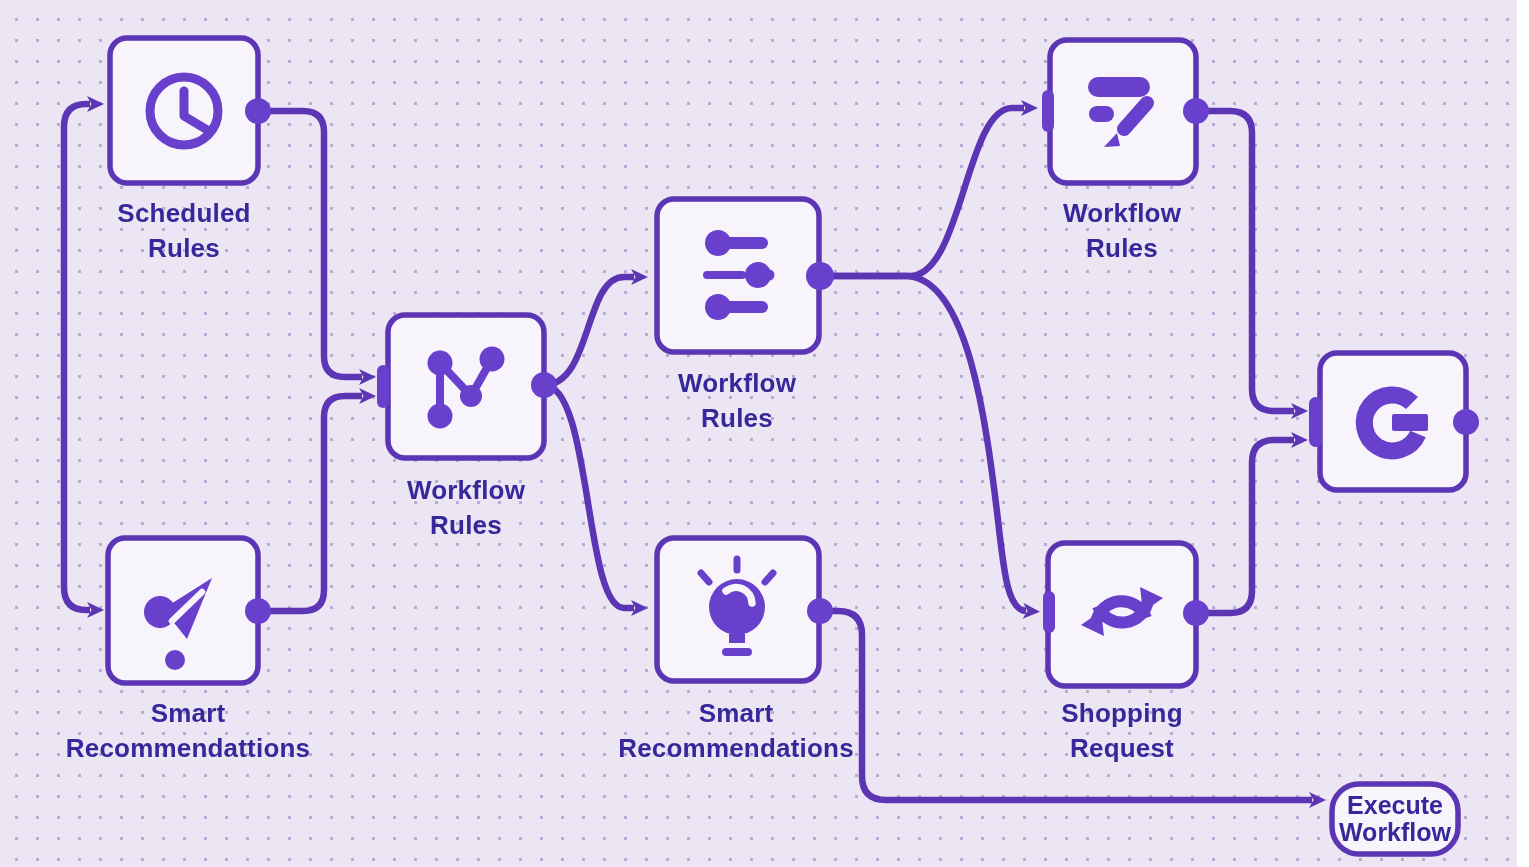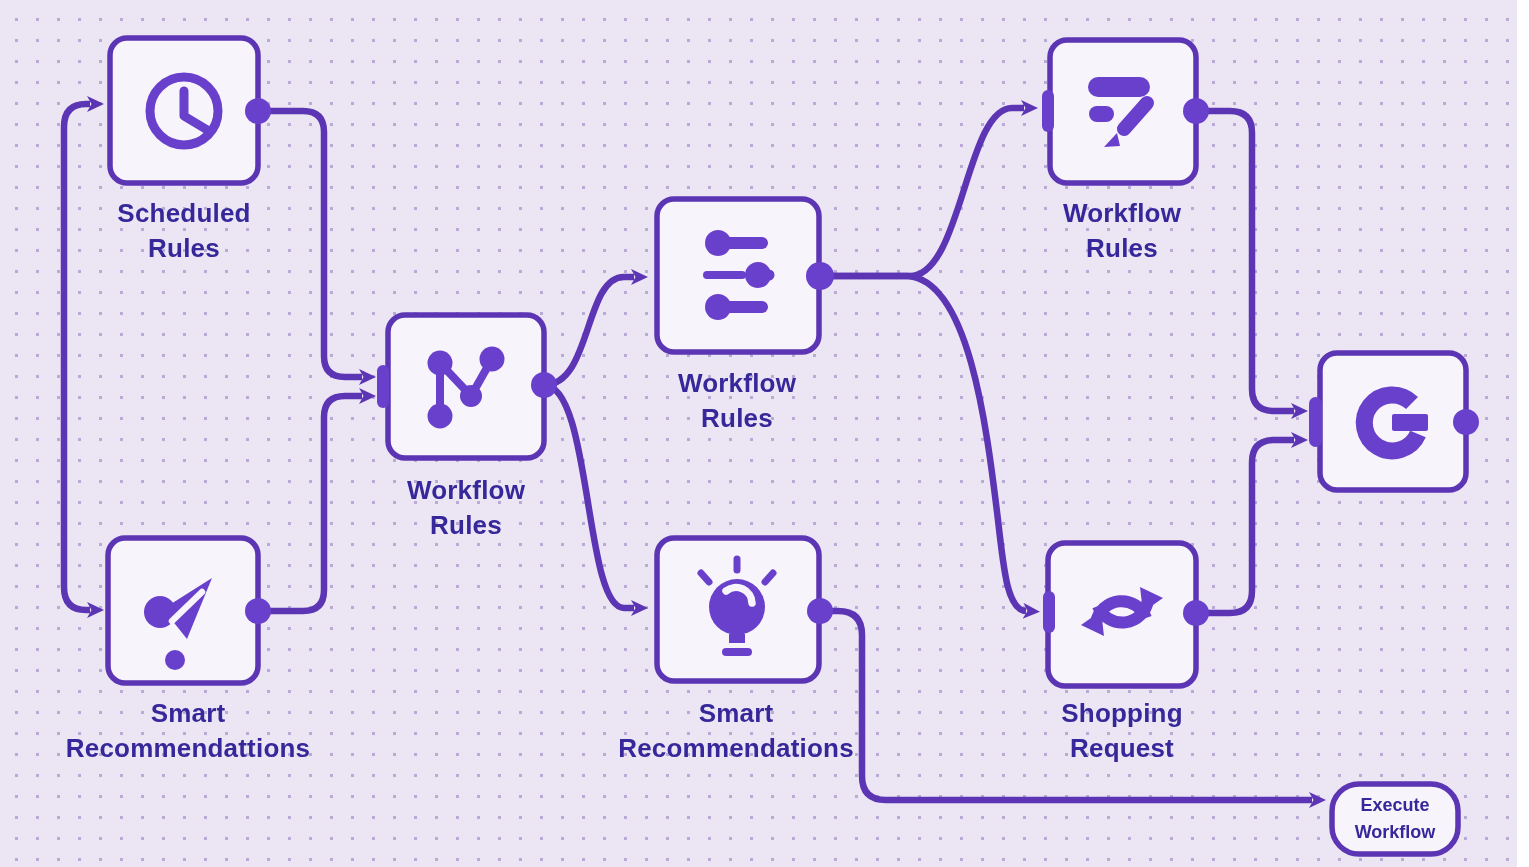--- a/index.html
+++ b/index.html
@@ -19,21 +19,21 @@
   .ic-s { fill:none; stroke:#6940cc; }
   .ic-w { stroke:#f7f4fb; fill:none; }
   .node-label {
     position:absolute; transform:translateX(-50%); text-align:center;
     color:#36289a; font-size:26px; font-weight:600; line-height:35px;
     white-space:nowrap; letter-spacing:0.2px;
   }
   .node-label span { display:block; }
   .exec-label {
     position:absolute; transform:translate(-50%,0); text-align:center;
-    color:#36289a; font-size:18px; font-weight:600; line-height:27px; white-space:nowrap;
+    color:#36289a; font-size:25px; font-weight:600; line-height:27px; white-space:nowrap;
   }
 </style>
 </head>
 <body>
 
 <div class="canvas">
   <svg class="diagram" width="1529" height="867" viewBox="0 0 1529 867">
     <defs>
       <marker id="ah" markerUnits="userSpaceOnUse" markerWidth="22" markerHeight="20" refX="3" refY="8" orient="auto">
         <path d="M0,0 L17,8 L0,16 L4.5,8 Z" fill="#5c35b4"></path>

